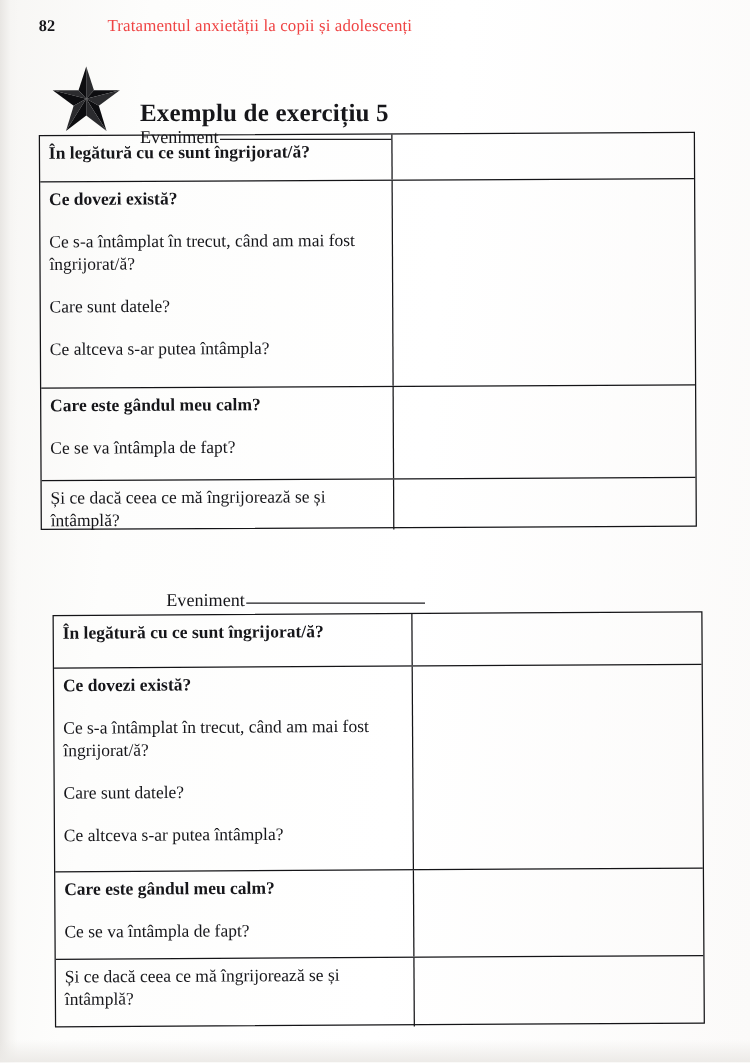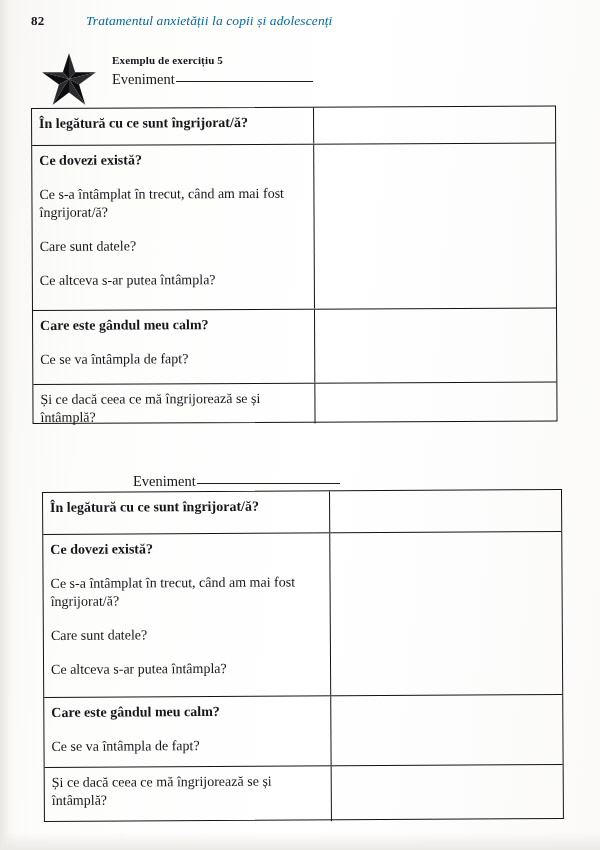--- a/index.html
+++ b/index.html
@@ -50,47 +50,47 @@
     top: 0;
     font-family: "Liberation Serif", "DejaVu Serif", serif;
     font-weight: bold;
     font-size: 13px;
     letter-spacing: 0.2px;
   }
   .running-title {
     position: absolute;
     left: 55px;
     top: 0px;
-    font-style: italic;
     font-size: 13.5px;
     letter-spacing: 0.1px;
     white-space: nowrap;
-    color: #0369a1;
+    color: #ef4444;
   }
 
   
   .star-icon {
     position: absolute;
     left: 41px;
     top: 52px;
     width: 56px;
     height: 54px;
   }
   .heading-block {
     position: absolute;
     left: 112px;
     top: 51px;
     width: 300px;
   }
   .heading-line {
     font-weight: bold;
-    font-size: 11px;
+    font-size: 20px;
     line-height: 19px;
     letter-spacing: 0.15px;
     white-space: nowrap;
+    margin-top: 31px;
   }
   .event-line {
     font-size: 14.5px;
     line-height: 19px;
     white-space: nowrap;
     display: flex;
     align-items: baseline;
   }
   .event-rule {
     display: inline-block;

